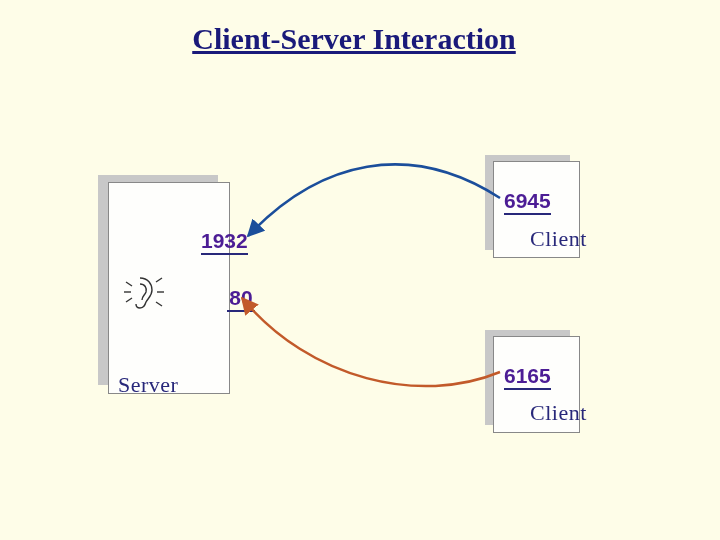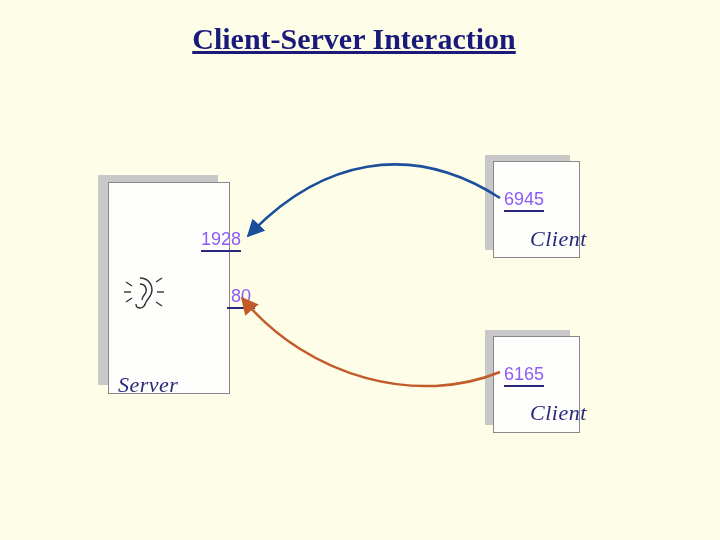--- a/index.html
+++ b/index.html
@@ -29,34 +29,34 @@
     background: #fefefc;
     border: 1px solid #888;
   }
   .box-shadow {
     position: absolute;
     background: #c8c8c8;
   }
   .port {
     position: absolute;
     font-family: Arial, sans-serif;
-    font-size: 18px;
-    color: #8b5cf6;
+    font-size: 21px;
+    color: #4c1d95;
     padding: 1px 6px 0px 6px;
+    font-weight: bold;
   }
   .port .underline {
     border-bottom: 2px solid #28287a;
     display: inline-block;
     min-width: 36px;
     text-align: center;
   }
   .node-label {
     position: absolute;
     font-family: 'Times New Roman', serif;
-    font-style: italic;
     font-size: 22px;
     color: #28287a;
     letter-spacing: 0.5px;
   }
   .ear {
     position: absolute;
   }
   svg.arrows {
     position: absolute;
     top: 0;
@@ -74,21 +74,21 @@
 <div class="box-shadow" style="left:98px; top:175px; width:120px; height:210px;"></div>
 <div class="box" style="left:108px; top:182px; width:120px; height:210px;"></div>
 
 <div class="box-shadow" style="left:485px; top:155px; width:85px; height:95px;"></div>
 <div class="box" style="left:493px; top:161px; width:85px; height:95px;"></div>
 
 <div class="box-shadow" style="left:485px; top:330px; width:85px; height:95px;"></div>
 <div class="box" style="left:493px; top:336px; width:85px; height:95px;"></div>
 
 <div class="port" style="left:195px; top:228px;">
-  <span class="underline">1928</span>
+  <span class="underline">1932</span>
 </div>
 <div class="port" style="left:203px; top:285px;">
   <span class="underline" style="min-width:28px;margin-left:18px;">80</span>
 </div>
 <div class="port" style="left:498px; top:188px;">
   <span class="underline">6945</span>
 </div>
 <div class="port" style="left:498px; top:363px;">
   <span class="underline">6165</span>
 </div>

